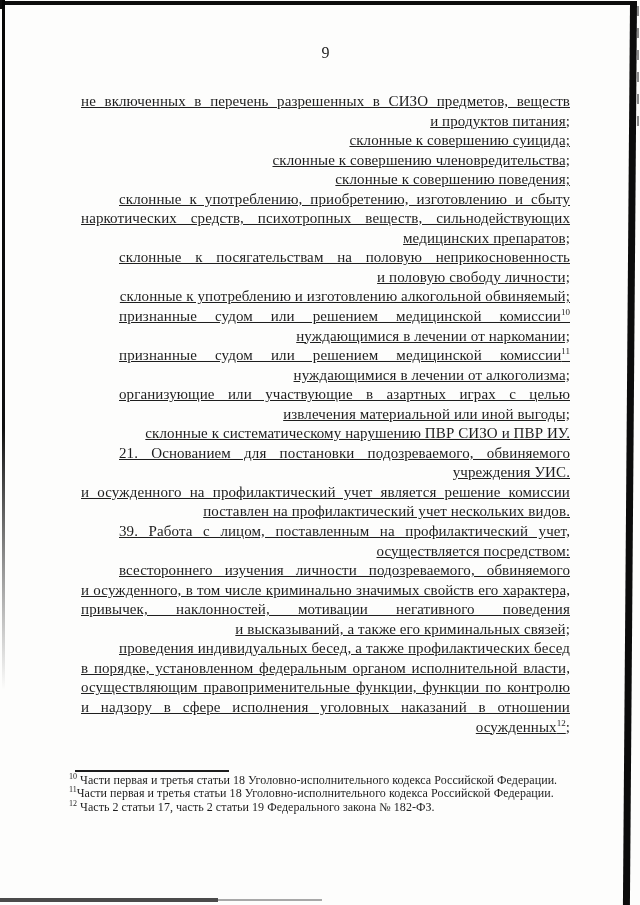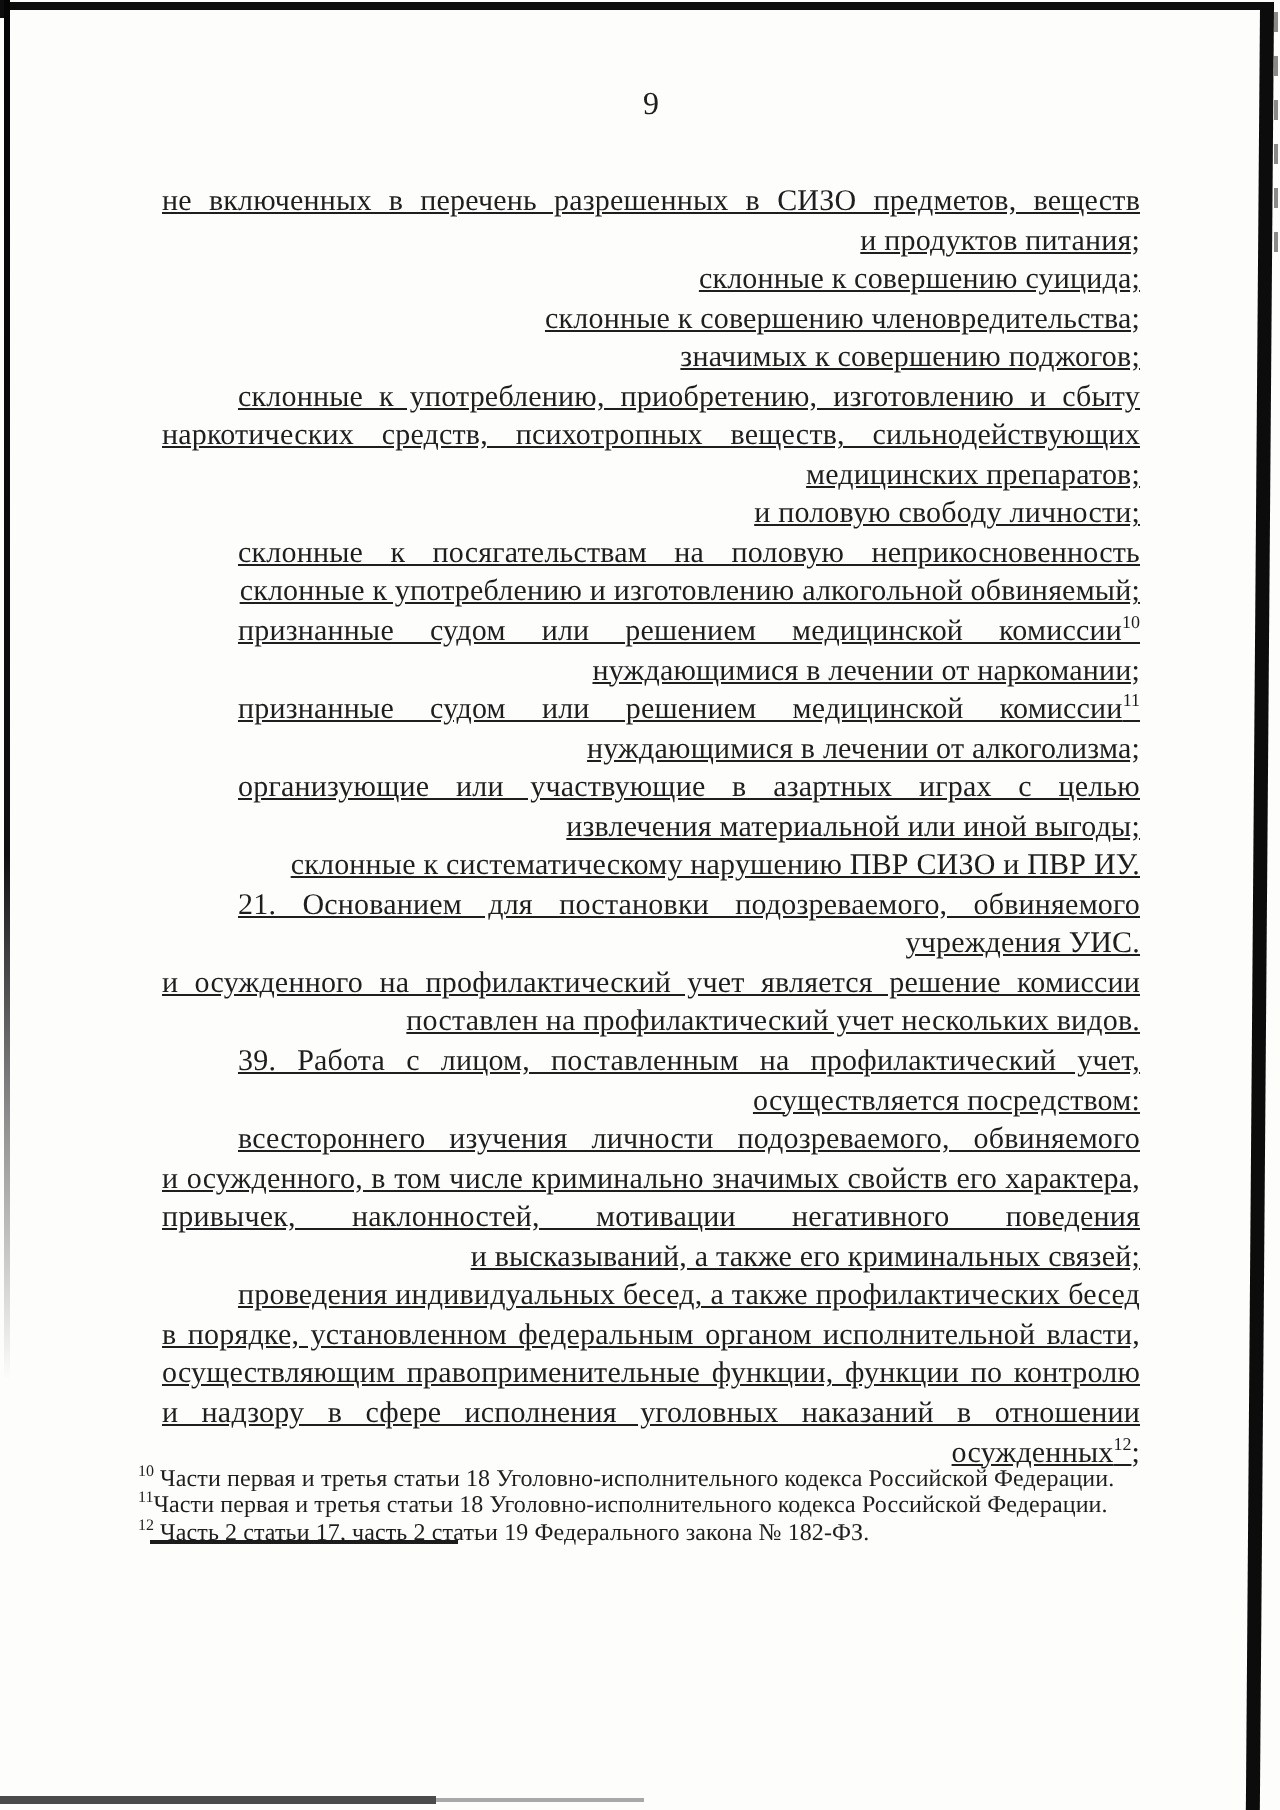--- a/index.html
+++ b/index.html
@@ -64,21 +64,21 @@
   }
 
   
   .footnote-rule {
     position: absolute;
     left: 75px; top: 770px; width: 154px; height: 2px;
     background: #1c1c1c;
   }
   .footnotes {
     position: absolute;
-    left: 69px; top: 733px; width: 505px;
+    left: 69px; top: 774px; width: 505px;
     font-size: 12px;
     line-height: 13.4px;
     letter-spacing: 0.05px;
   }
   .footnote-line { white-space: nowrap; }
   .footnote-line sup.ref { font-size: 8px; }
 </style>
 </head>
 <body>
 
@@ -92,26 +92,26 @@
   <div class="edge edge-bottom-dark"></div>
   <div class="edge edge-bottom-light"></div>
 
   <div class="page-number">9</div>
 
   <div class="body-text">
       <div class="line just">не включенных в перечень разрешенных в СИЗО предметов, веществ</div>
       <div class="line">и продуктов питания;</div>
       <div class="line indent">склонные к совершению суицида;</div>
       <div class="line indent">склонные к совершению членовредительства;</div>
-      <div class="line indent">значимых к совершению поджогов;</div>
+      <div class="line indent">склонные к совершению поведения;</div>
       <div class="line just indent">склонные к употреблению, приобретению, изготовлению и сбыту</div>
       <div class="line just">наркотических средств, психотропных веществ, сильнодействующих</div>
       <div class="line">медицинских препаратов;</div>
+      <div class="line just indent">склонные к посягательствам на половую неприкосновенность</div>
       <div class="line">и половую свободу личности;</div>
-      <div class="line just indent">склонные к посягательствам на половую неприкосновенность</div>
       <div class="line indent">склонные к употреблению и изготовлению алкогольной обвиняемый;</div>
       <div class="line just indent">признанные судом или решением медицинской комиссии<sup class="ref">10</sup></div>
       <div class="line">нуждающимися в лечении от наркомании;</div>
       <div class="line just indent">признанные судом или решением медицинской комиссии<sup class="ref">11</sup></div>
       <div class="line">нуждающимися в лечении от алкоголизма;</div>
       <div class="line just indent">организующие или участвующие в азартных играх с целью</div>
       <div class="line">извлечения материальной или иной выгоды;</div>
       <div class="line indent">склонные к систематическому нарушению ПВР СИЗО и ПВР ИУ.</div>
       <div class="line just indent">21. Основанием для постановки подозреваемого, обвиняемого</div>
       <div class="line">учреждения УИС.</div>

